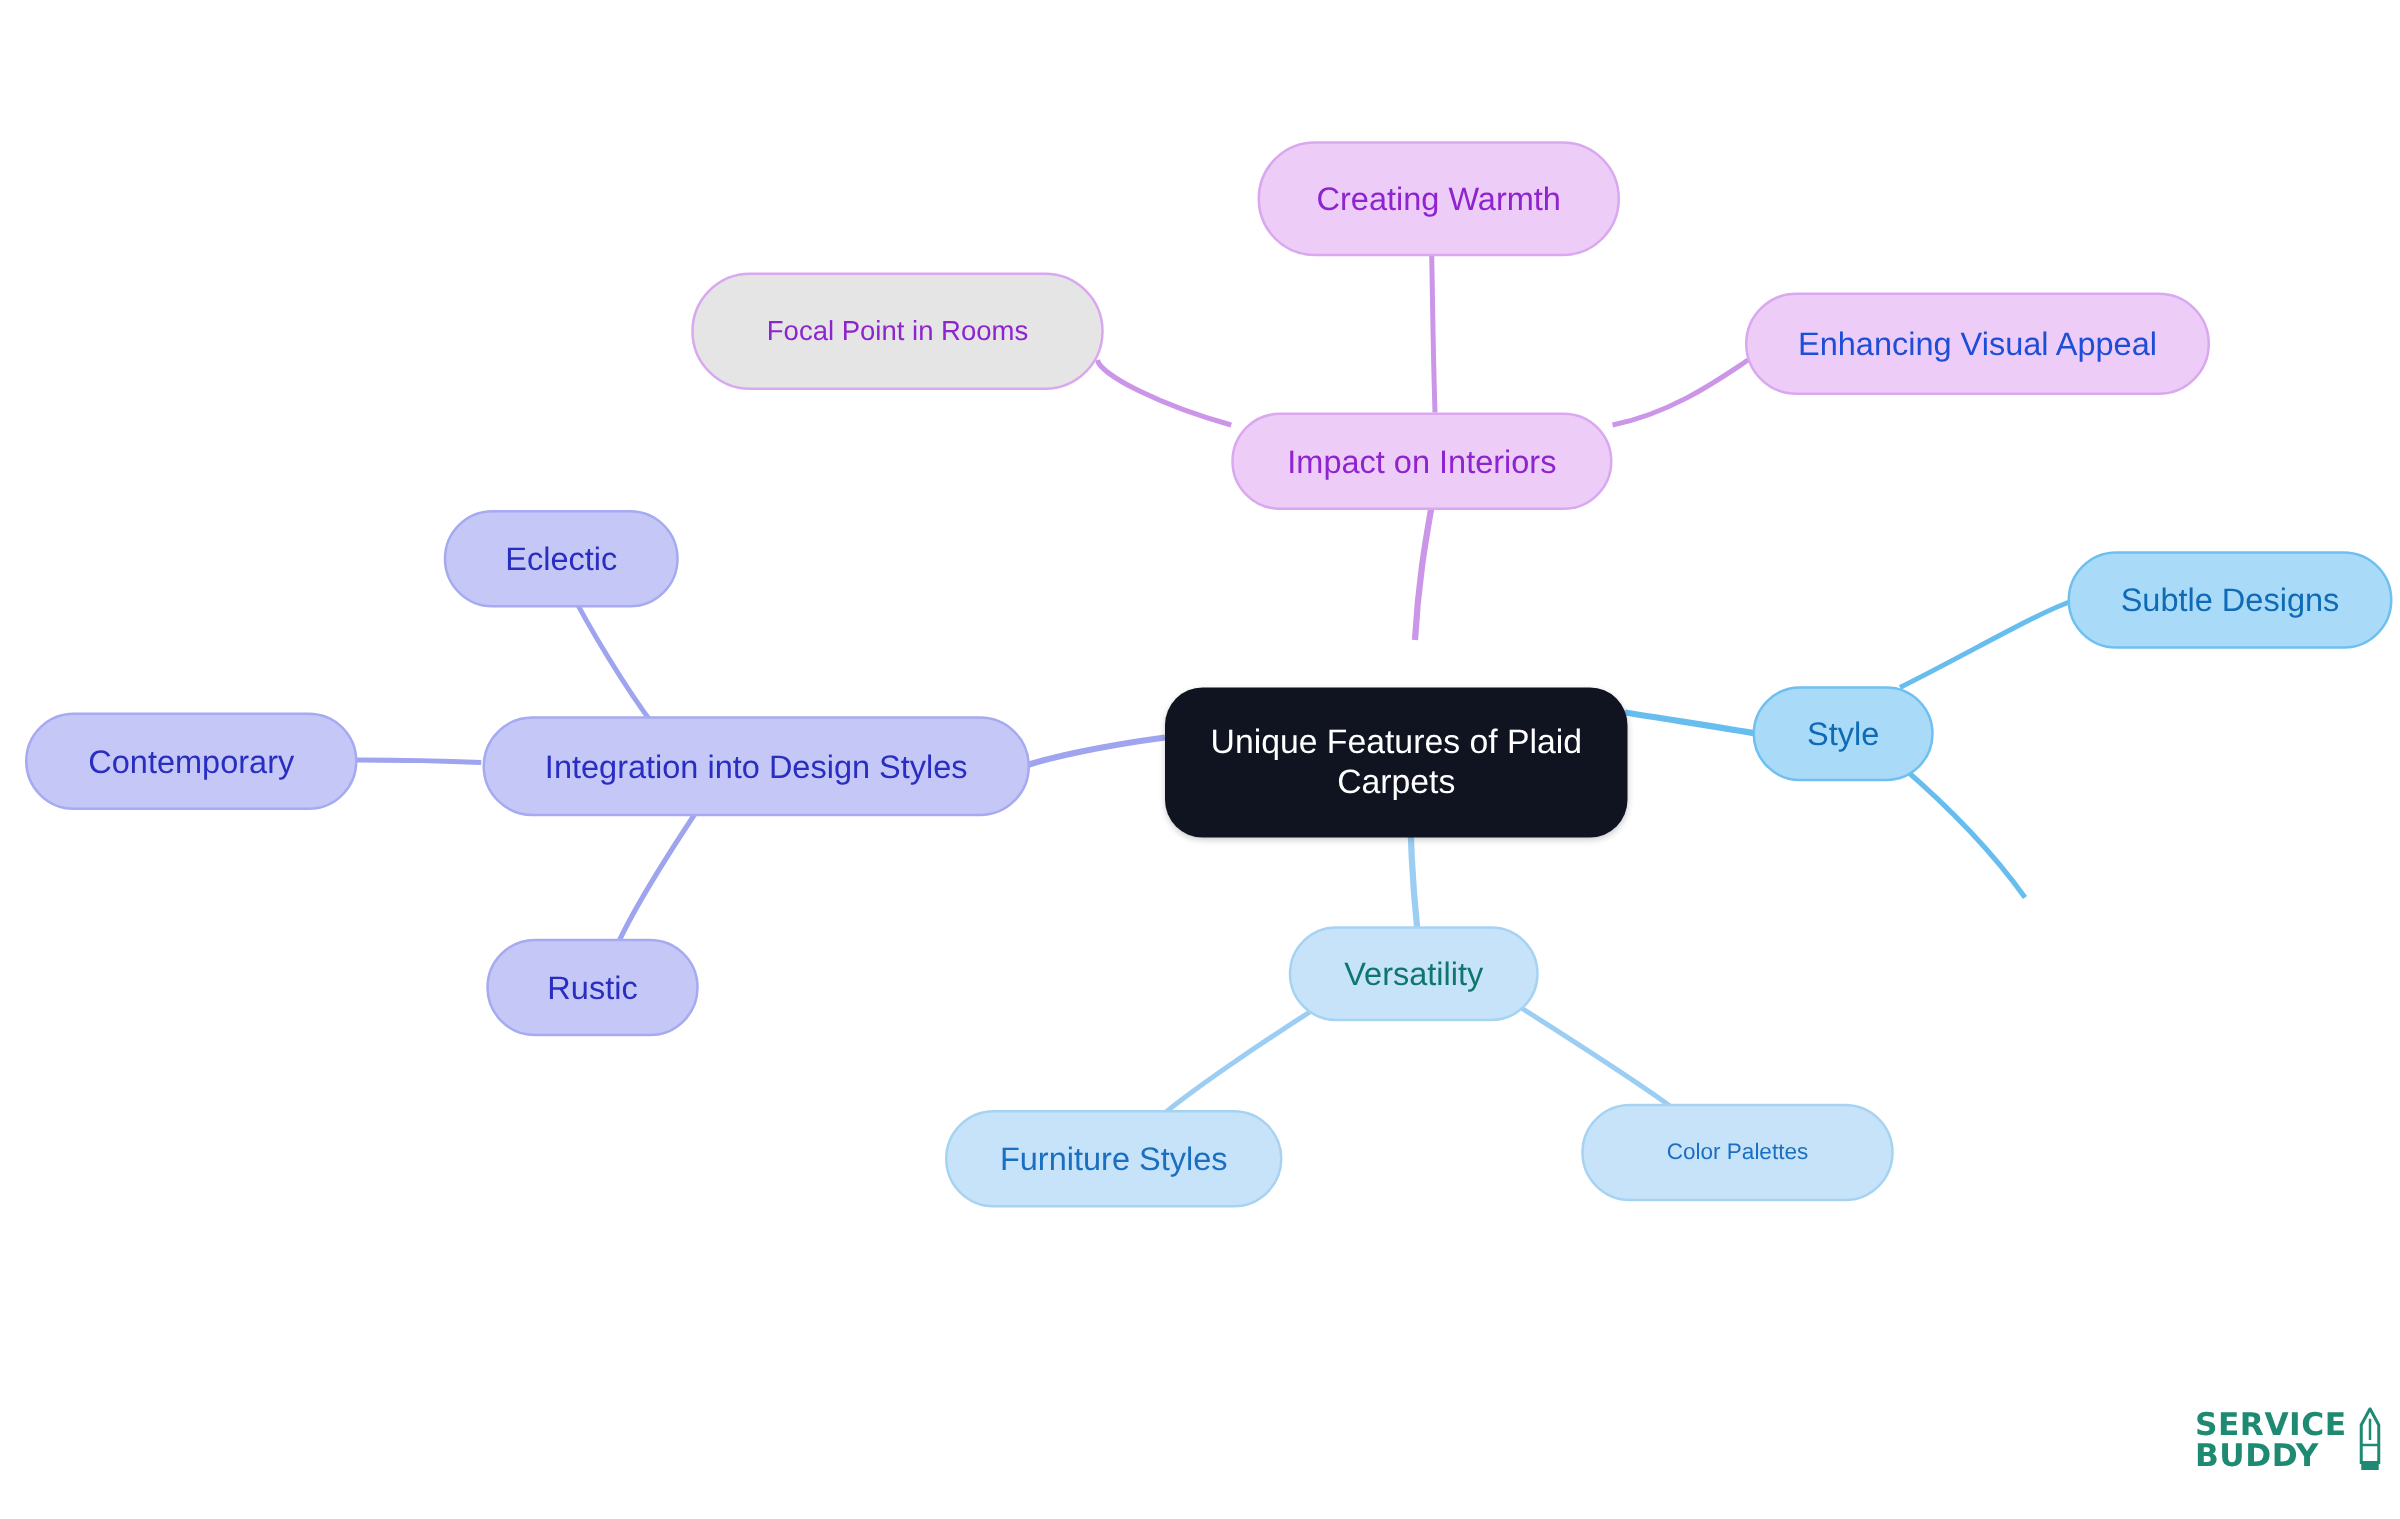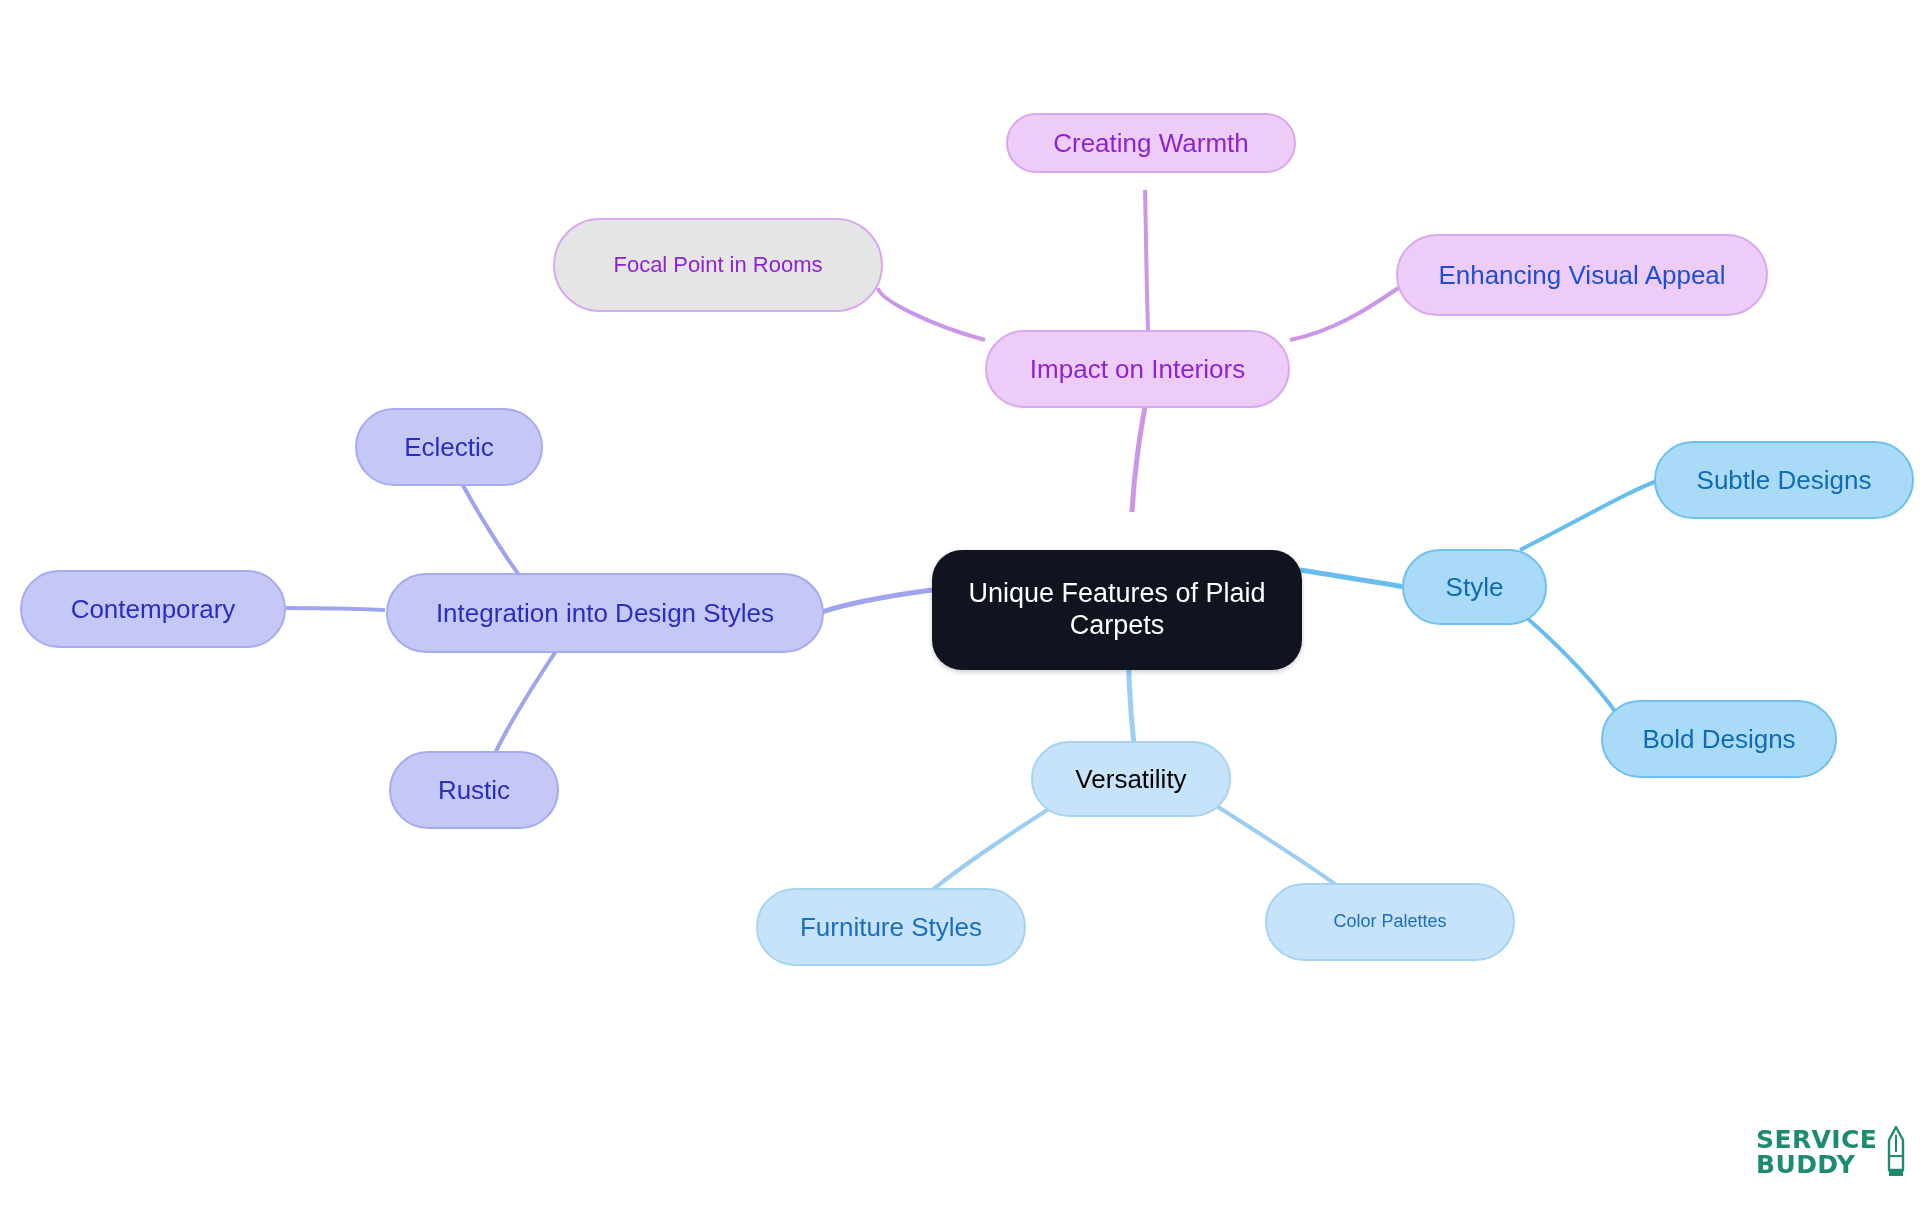--- a/index.html
+++ b/index.html
@@ -101,21 +101,21 @@
     <path d="M 1215 805 C 1270 840 1320 872 1340 888" stroke="#9ccdf2" stroke-width="4" fill="none"></path>
   </svg>
 
   <div class="node root" style="left:932px; top:505px; width:370px; height:120px;
               background:#0f1420; color:#ffffff; font-size:27px;margin-top:45px;">Unique Features of Plaid
 Carpets</div>
 
   <div class="node" style="left:985px; top:330px; width:305px; height:78px;
               background:#edcdf7; border-color:#d9a8ef; color:#8e24cf; font-size:26px;">Impact on Interiors</div>
 
-  <div class="node" style="left:1006px; top:113px; width:290px; height:60px;
+  <div class="node" style="left:1006px; top:113px; width:290px; height:92px;
               background:#edcdf7; border-color:#d9a8ef; color:#8e24cf; font-size:26px;">Creating Warmth</div>
 
   <div class="node" style="left:553px; top:218px; width:330px; height:94px;
               background:#e5e5e5; border-color:#d9a8ef; color:#8e24cf; font-size:22px;">Focal Point in Rooms</div>
 
   <div class="node" style="left:1396px; top:234px; width:372px; height:82px;
               background:#edcdf7; border-color:#d9a8ef; color:#1d4ed8; font-size:26px;">Enhancing Visual Appeal</div>
 
   <div class="node" style="left:386px; top:573px; width:438px; height:80px;
               background:#c5c8f7; border-color:#a6aaf0; color:#2a2ec0; font-size:26px;">Integration into Design Styles</div>
@@ -128,25 +128,23 @@
 
   <div class="node" style="left:389px; top:751px; width:170px; height:78px;
               background:#c5c8f7; border-color:#a6aaf0; color:#2a2ec0; font-size:26px;">Rustic</div>
 
   <div class="node" style="left:1402px; top:549px; width:145px; height:76px;
               background:#a9dbf8; border-color:#6fc0ef; color:#0f6bb5; font-size:26px;">Style</div>
 
   <div class="node" style="left:1654px; top:441px; width:260px; height:78px;
               background:#a9dbf8; border-color:#6fc0ef; color:#0f6bb5; font-size:26px;text-align:center;">Subtle Designs</div>
 
-  <div class="node" style="left:1601px; top:700px; width:236px; height:78px;
-              background:#a9dbf8; border-color:#6fc0ef; color:#0f6bb5; font-size:26px;">Bold Designs</div>
 
   <div class="node" style="left:1031px; top:741px; width:200px; height:76px;
-              background:#c7e3f9; border-color:#a7d3f3; color:#000000; font-size:26px;">Versatility</div>
+              background:#c7e3f9; border-color:#a7d3f3; color:#0f766e; font-size:26px;">Versatility</div>
 
   <div class="node" style="left:756px; top:888px; width:270px; height:78px;
               background:#c7e3f9; border-color:#a7d3f3; color:#1a6fc0; font-size:26px;">Furniture Styles</div>
 
   <div class="node" style="left:1265px; top:883px; width:250px; height:78px;
               background:#c7e3f9; border-color:#a7d3f3; color:#1a6fc0; font-size:18px;">Color Palettes</div>
 
   <div id="brand-logo" style="left:1756px; top:1126px;">
     <div id="brand-wordmark" style="color:#1f8a72;">
       <span>SERVICE</span>

